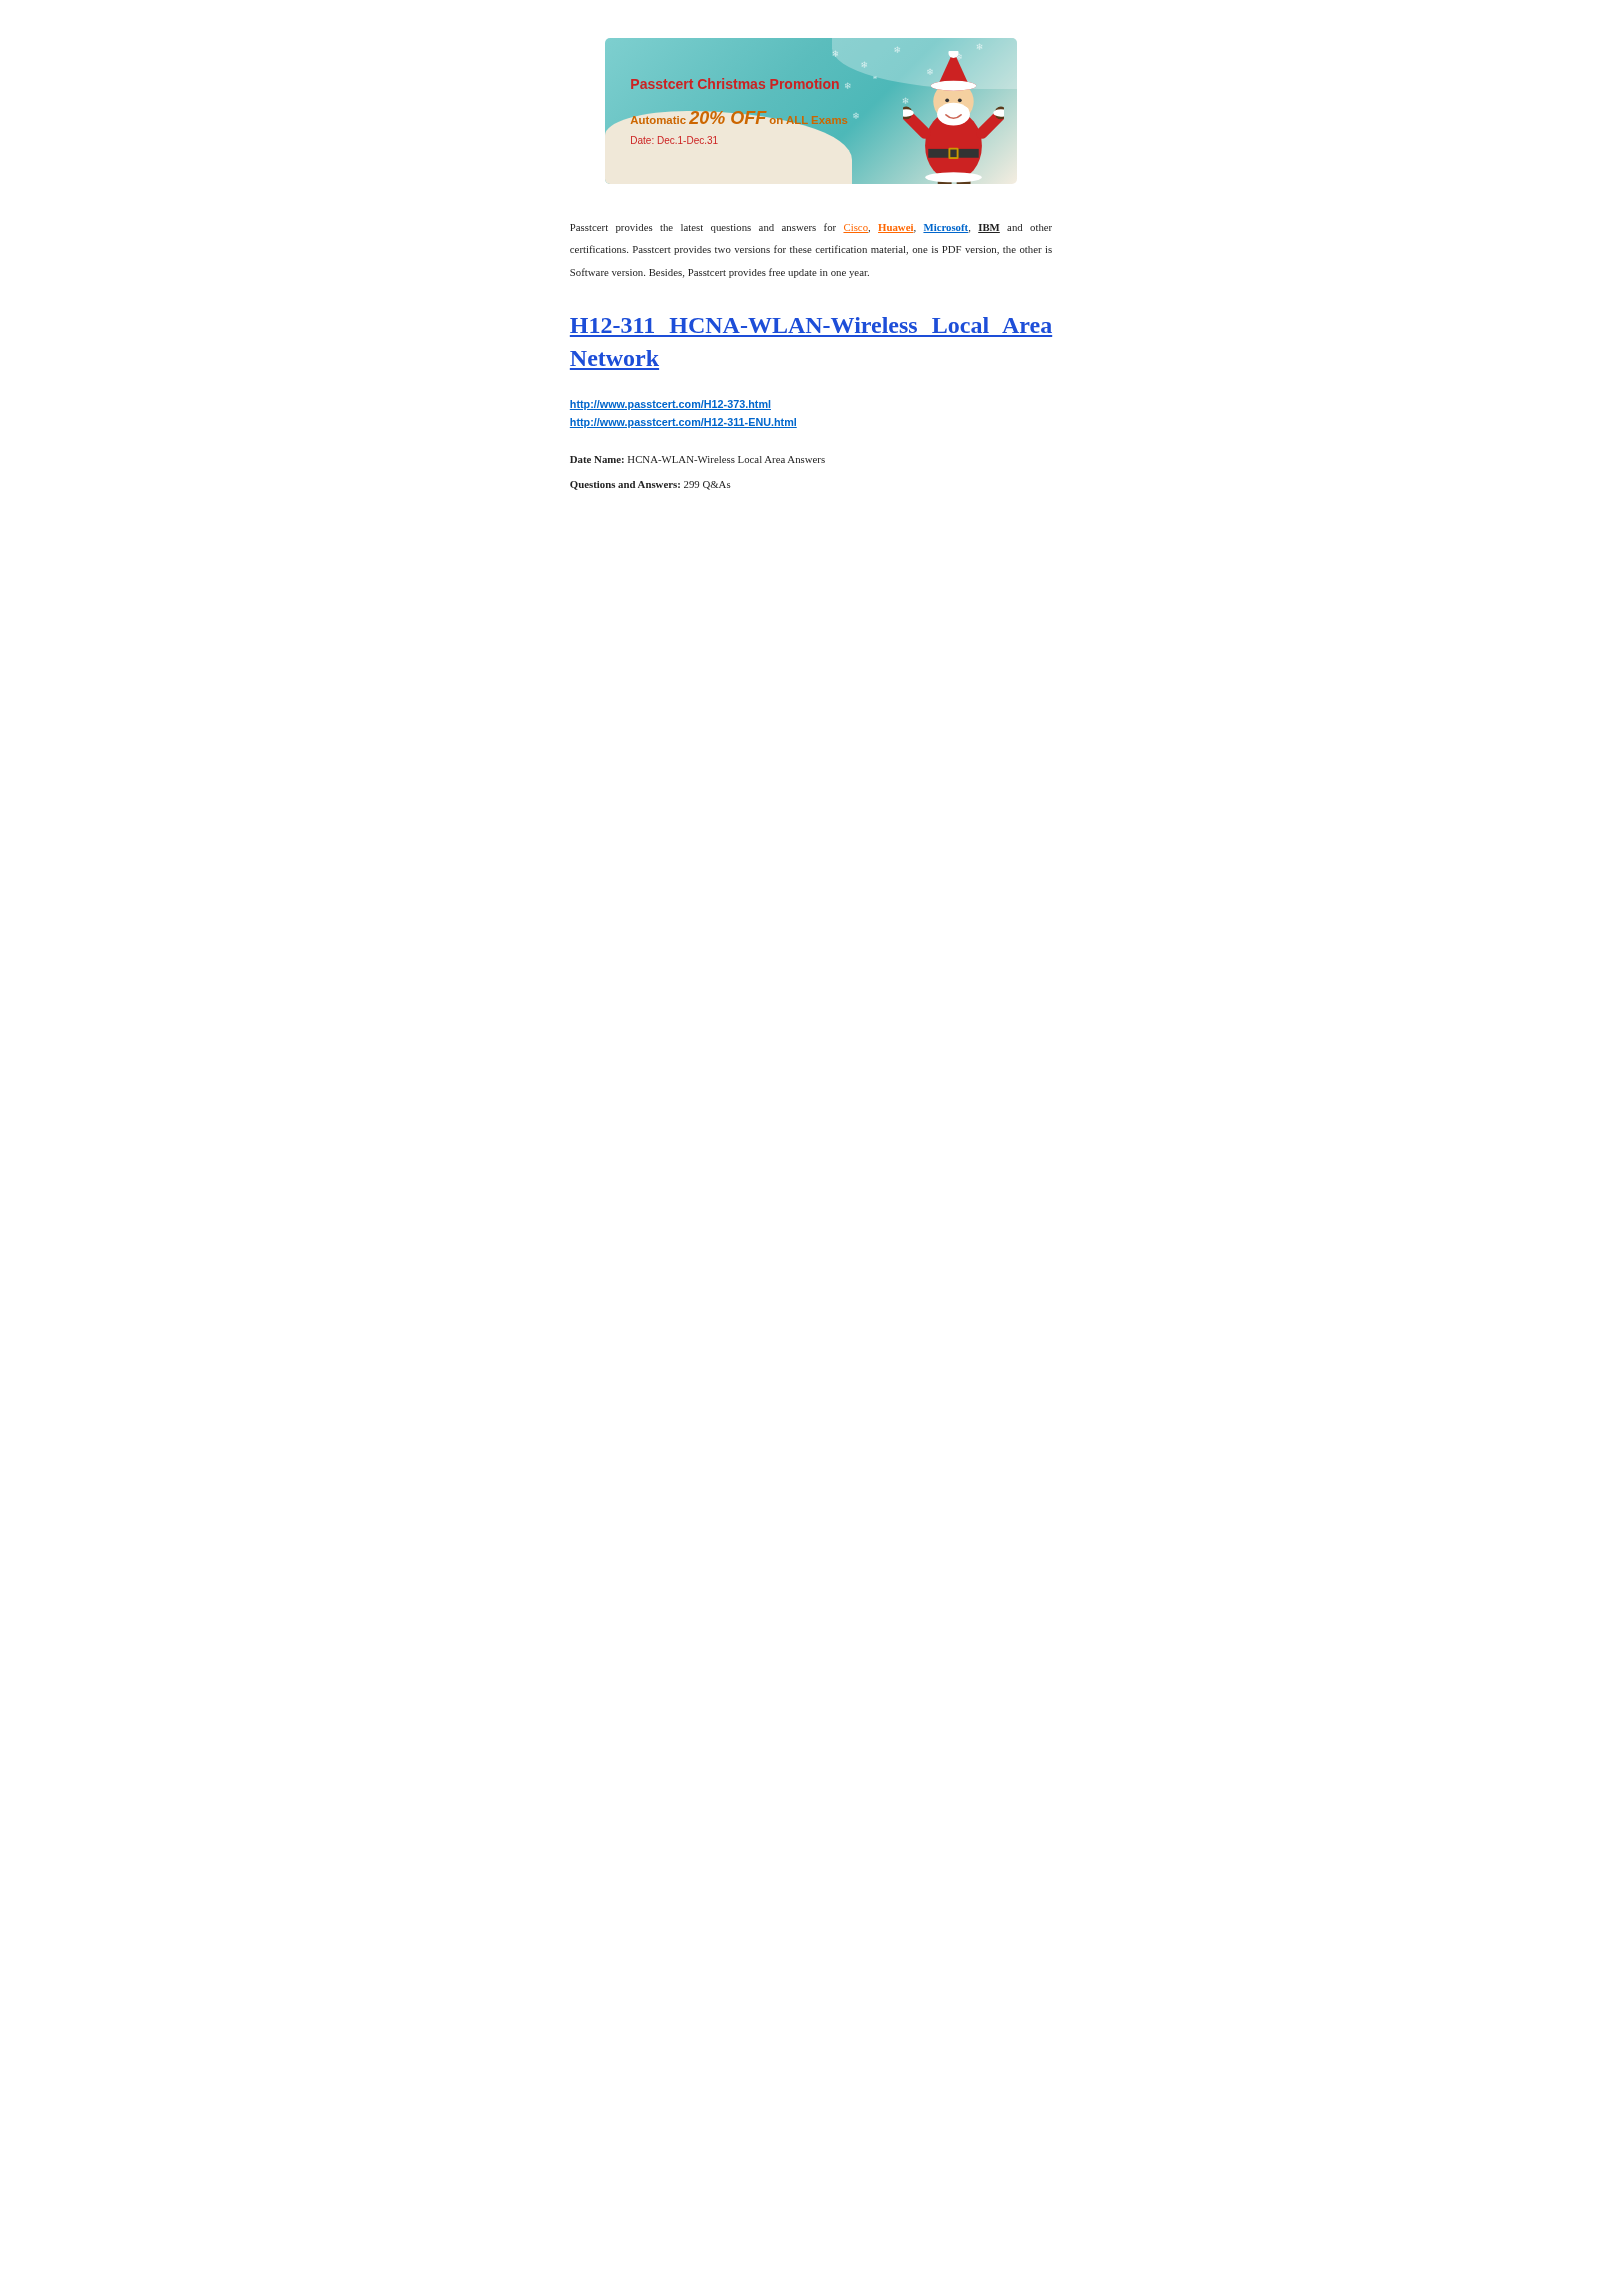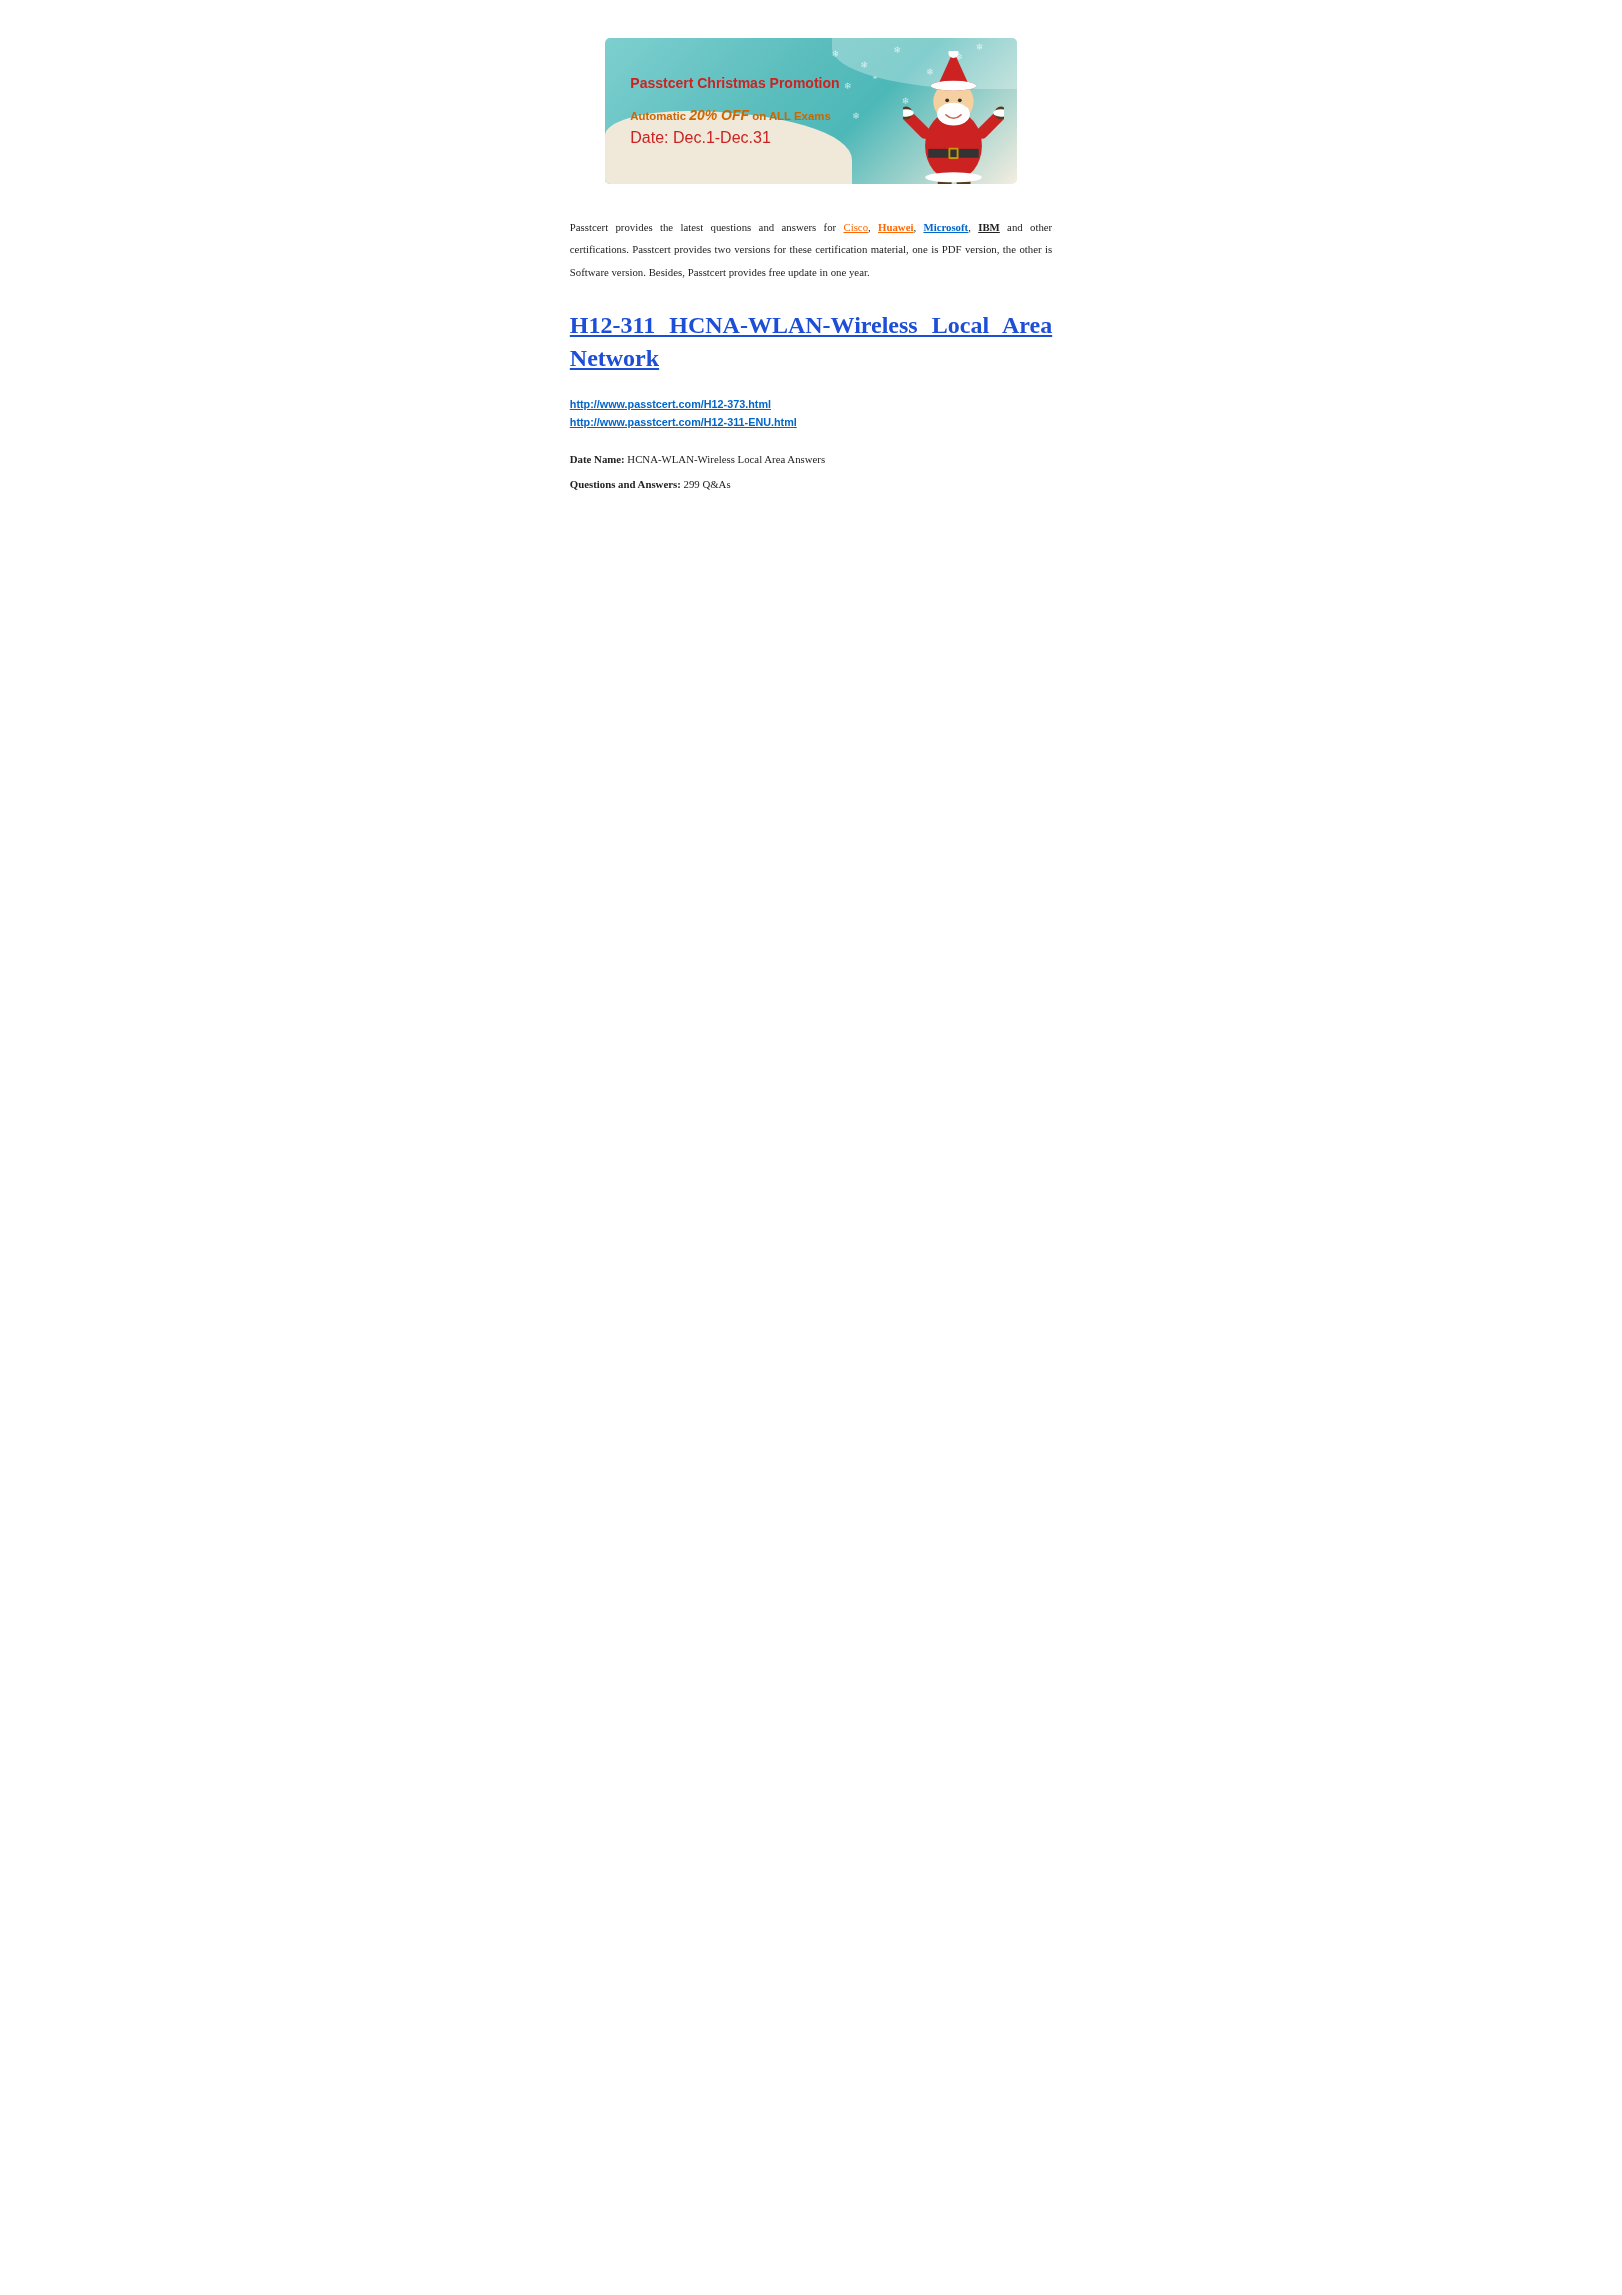--- a/index.html
+++ b/index.html
@@ -65,26 +65,26 @@
     .banner-subtitle {
       color: #cc6600;
       font-size: 11.4px;
       font-weight: bold;
       font-family: 'Comic Sans MS', cursive, sans-serif;
       margin-bottom: 6.3px;
     }
 
     .banner-subtitle .percent {
       font-style: italic;
-      font-size: 14px;
+      font-size: 18px;
     }
 
     .banner-date {
       color: #cc2222;
-      font-size: 16px;
+      font-size: 10px;
       font-family: 'Comic Sans MS', cursive, sans-serif;
     }
 
     
     .santa-figure {
       position: absolute;
       right: 12.7px;
       bottom: 0;
       width: 101px;
       height: 133px;

